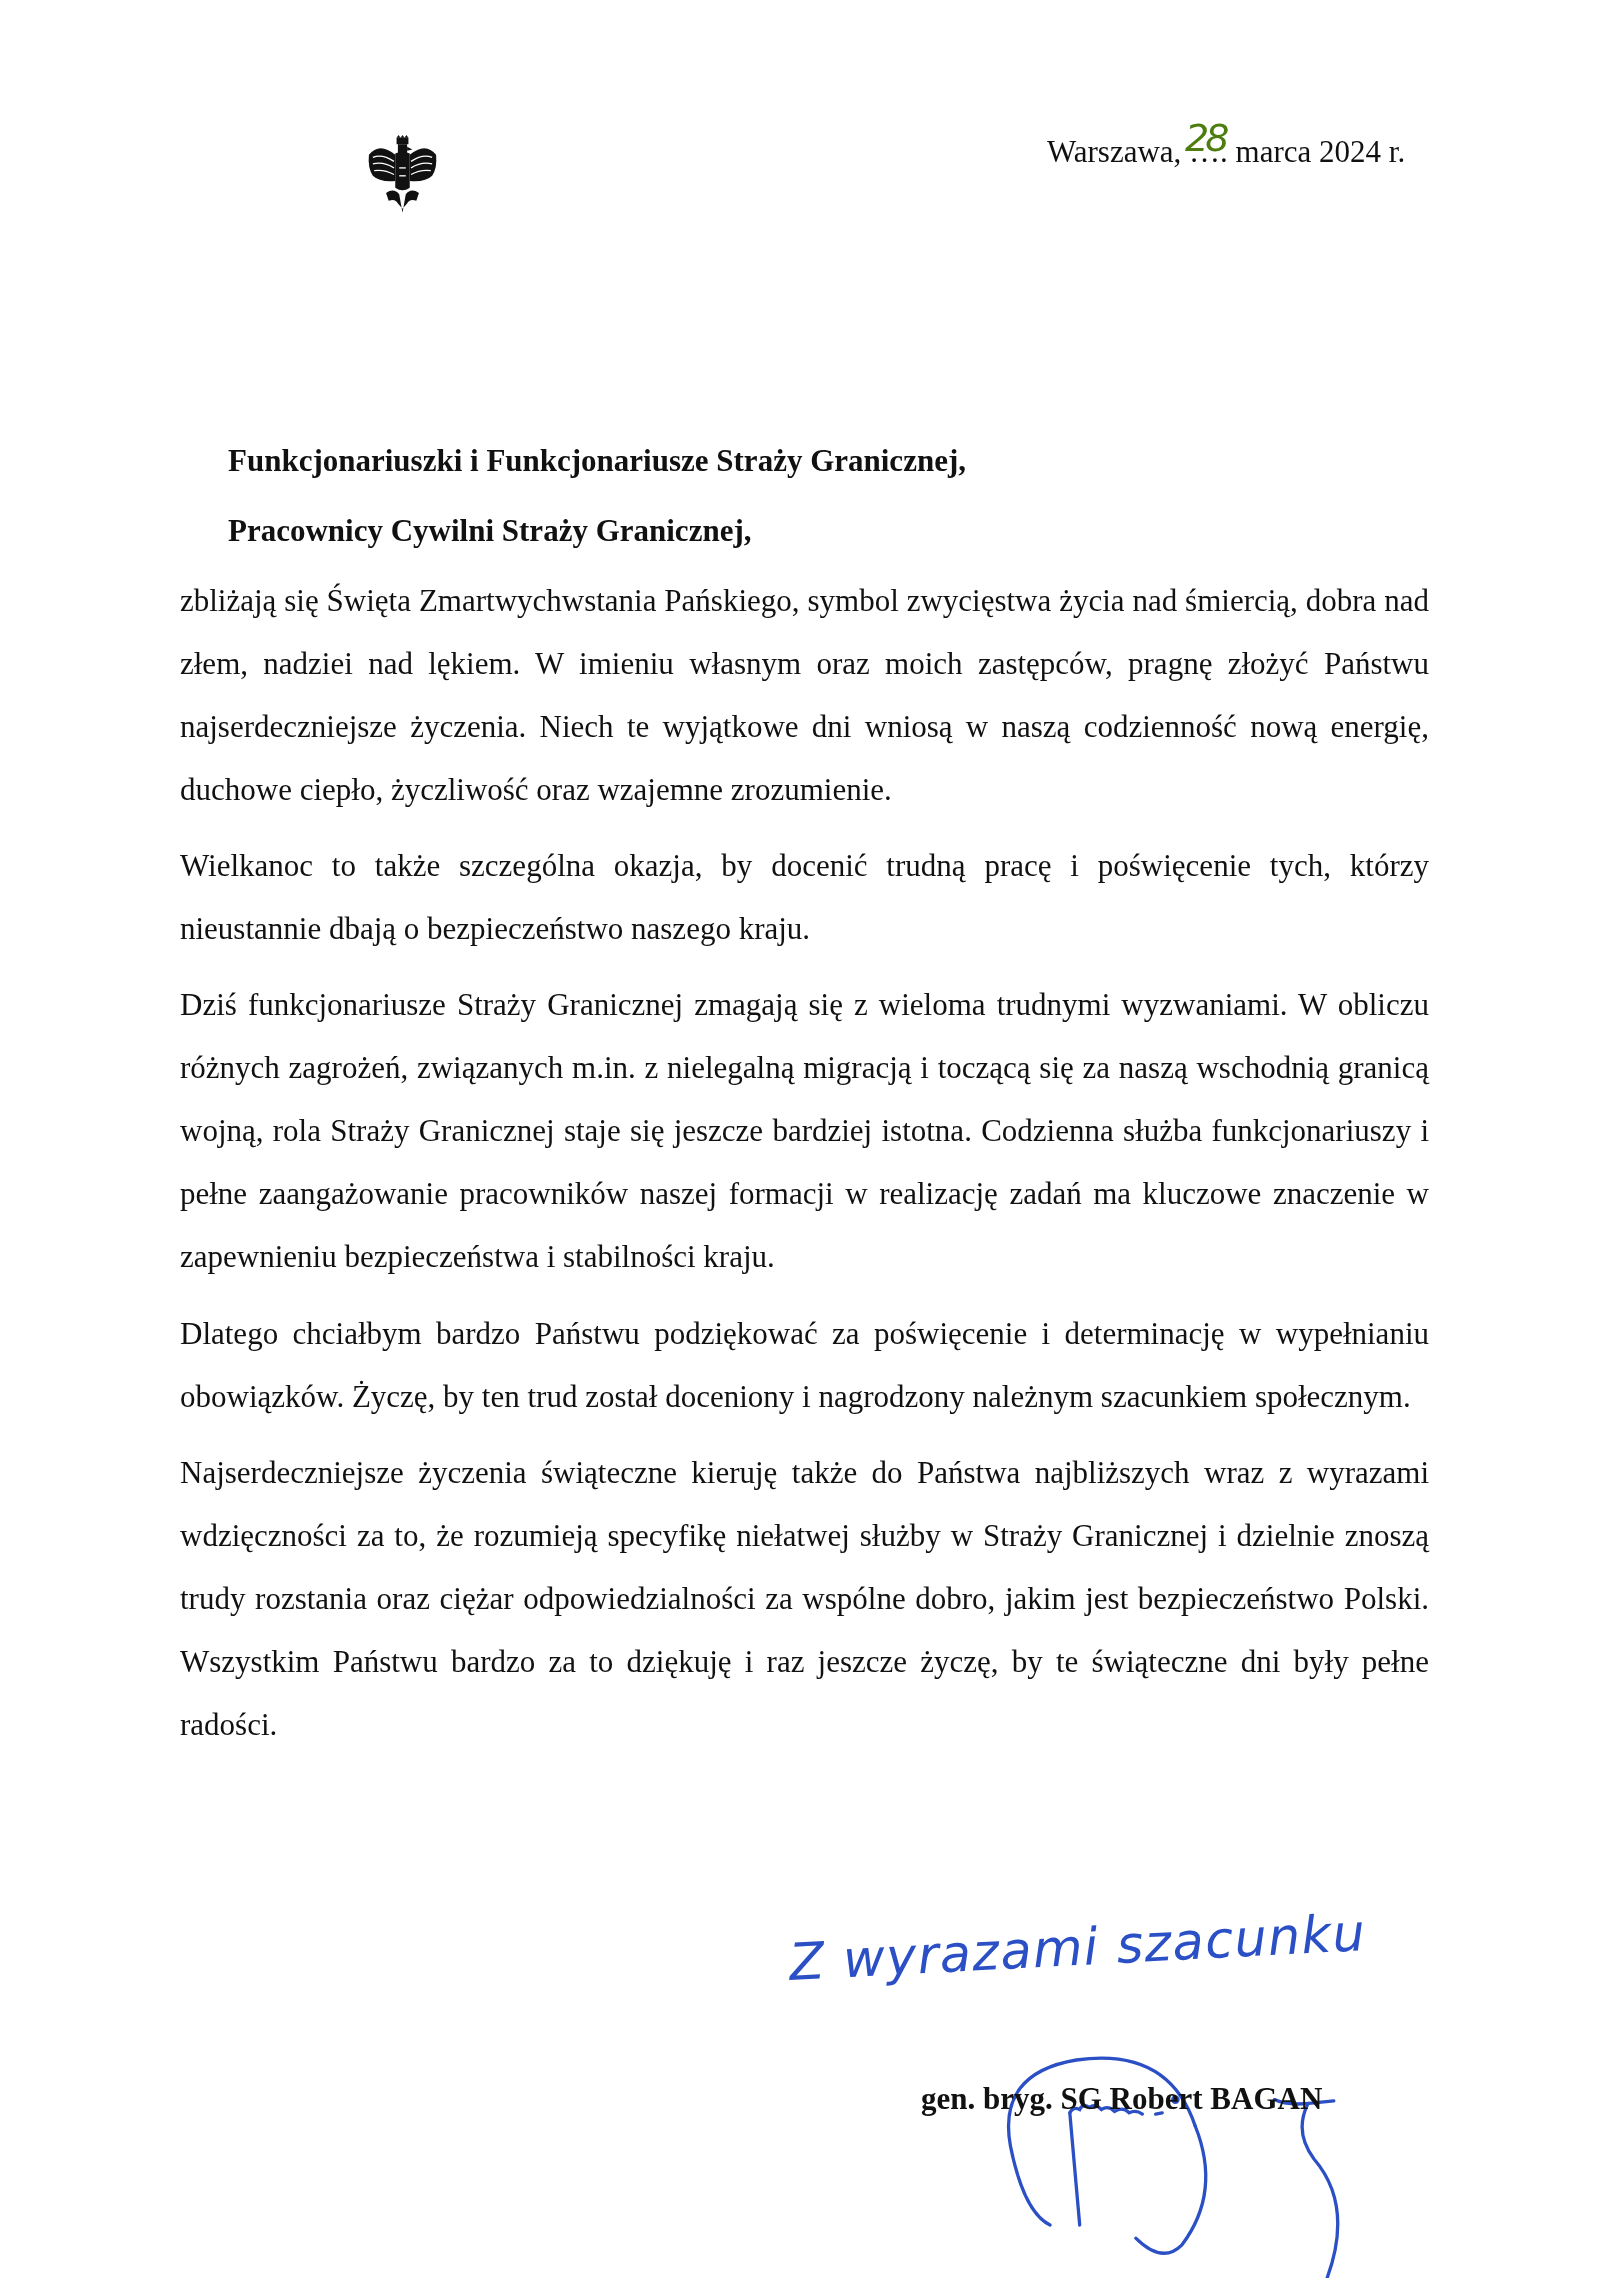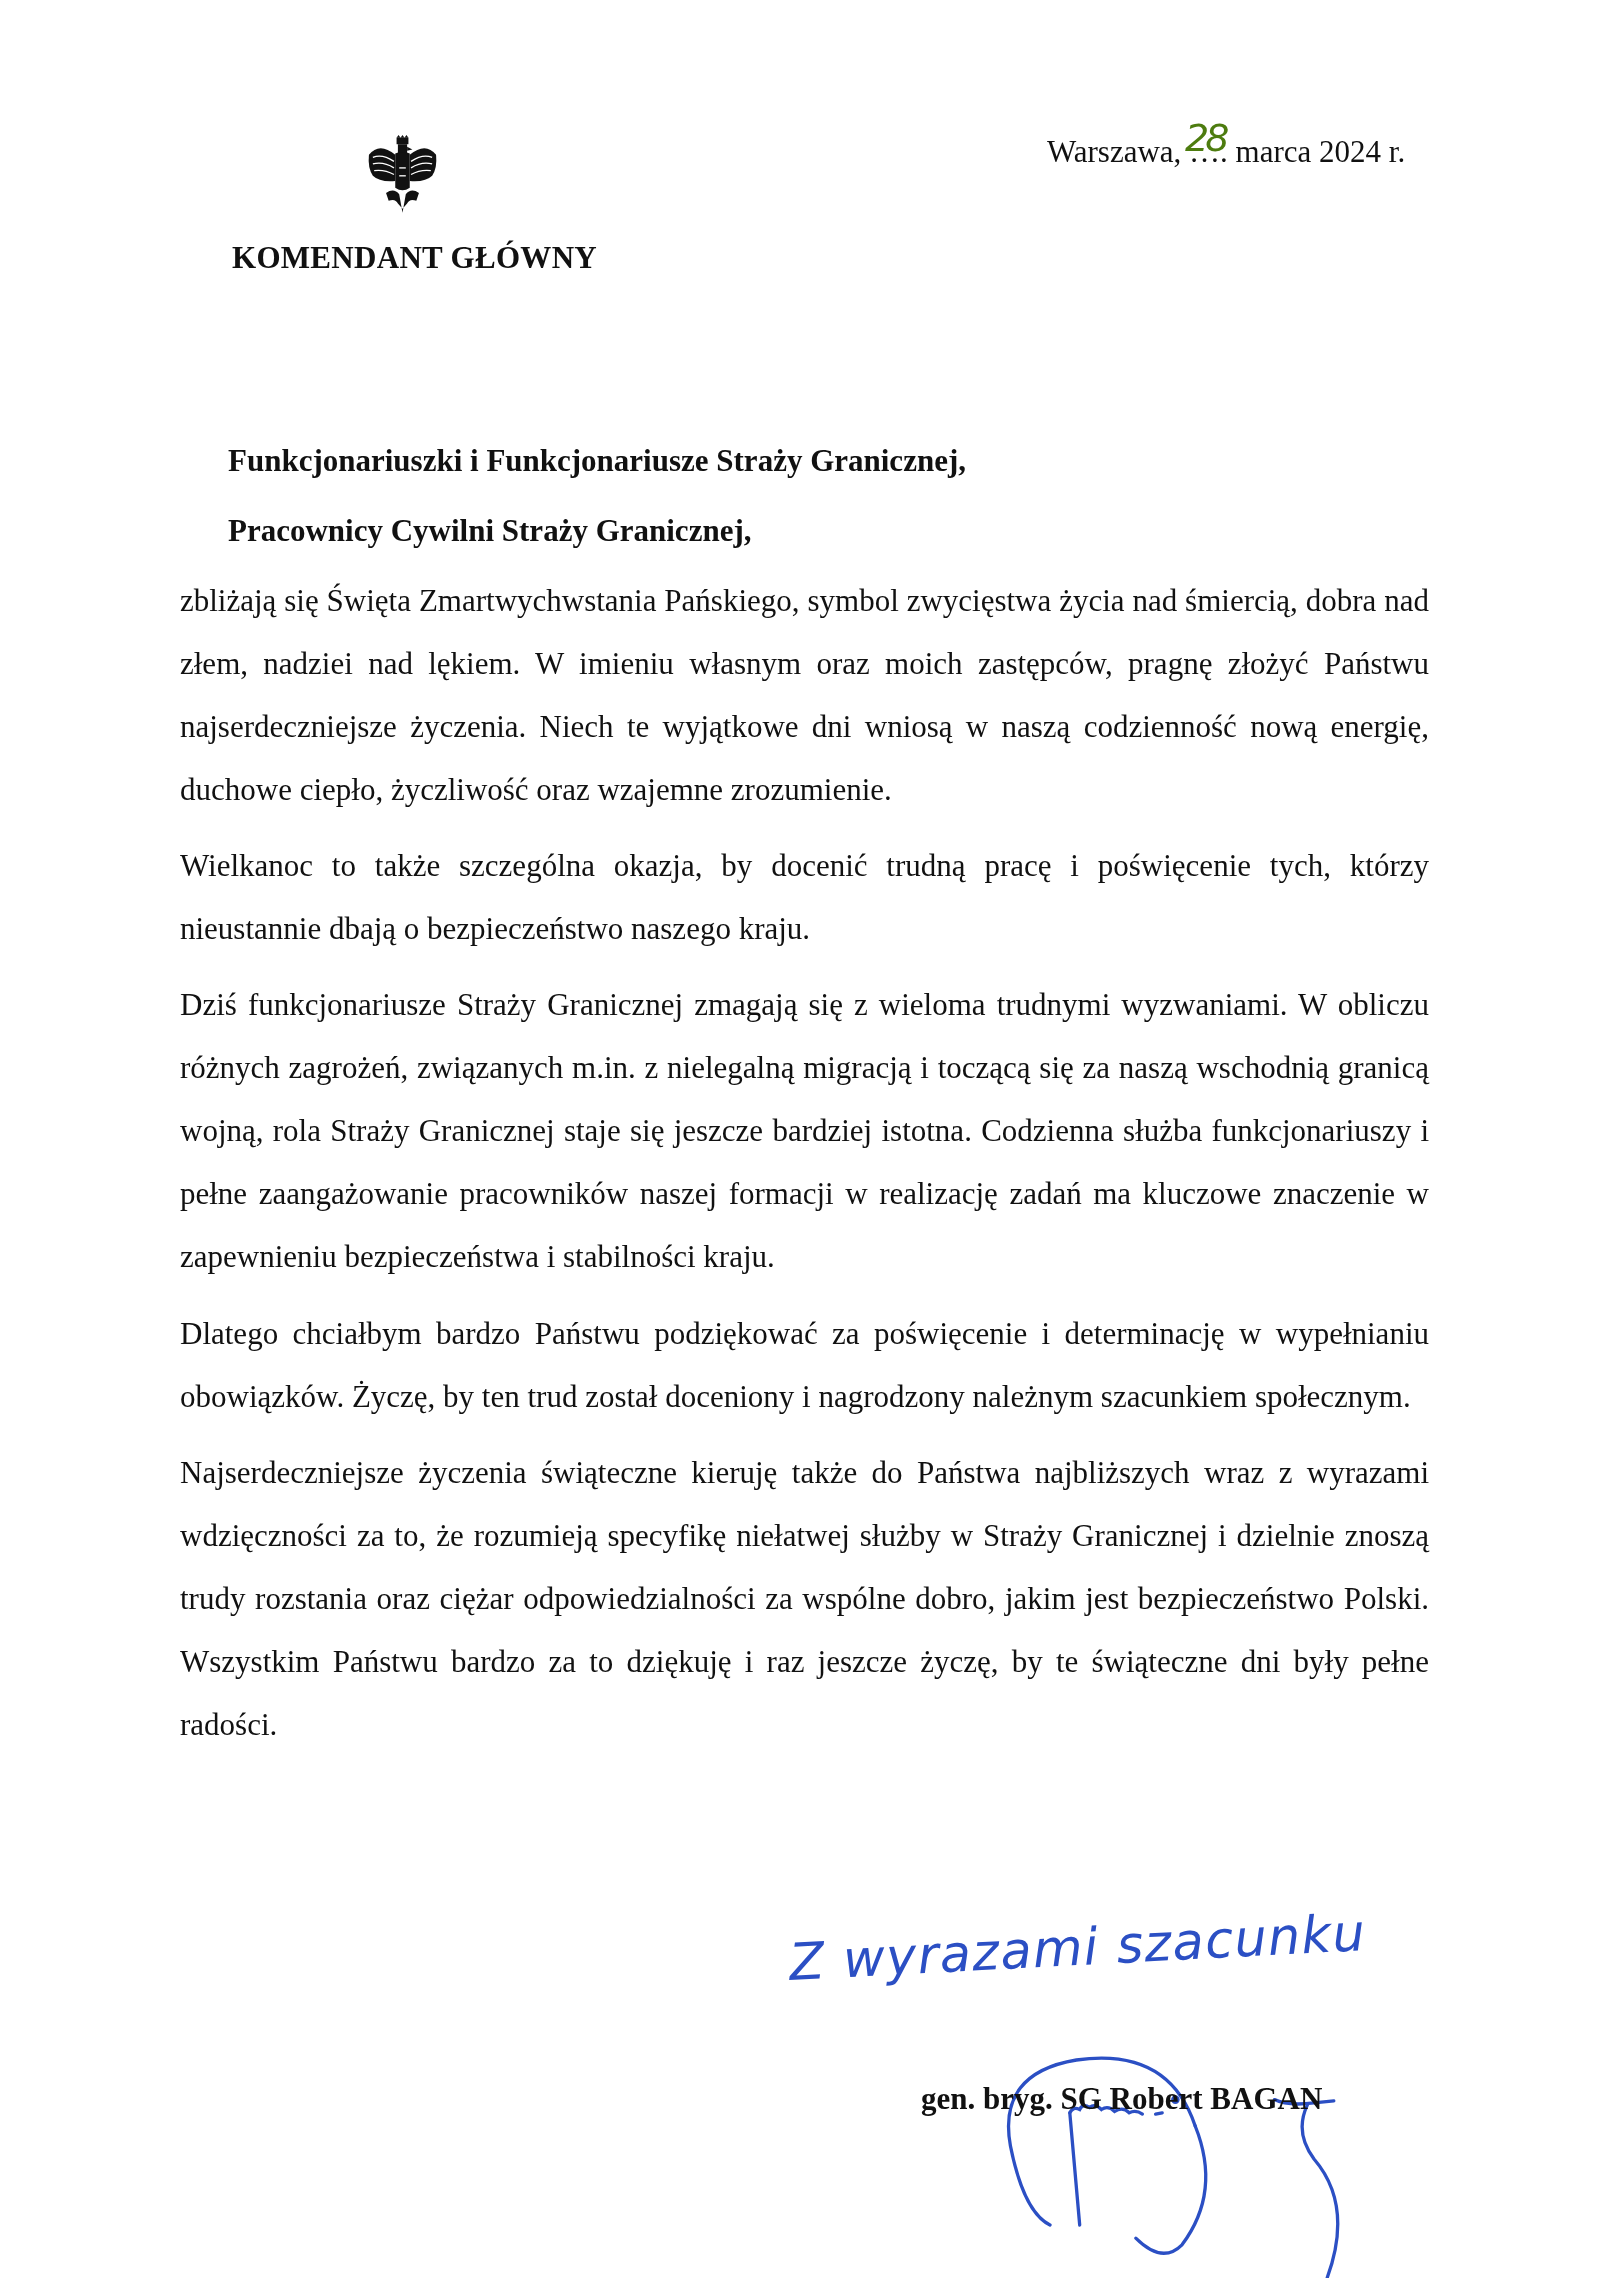--- a/index.html
+++ b/index.html
@@ -136,21 +136,20 @@
     <path d="M12 54 Q28 52 42 60"></path>
     <path d="M100 34 Q86 28 68 40"></path>
     <path d="M100 44 Q84 40 68 50"></path>
     <path d="M98 54 Q82 52 68 60"></path>
     <path d="M50 50 L60 50"></path>
     <path d="M50 62 L60 62"></path>
   </g>
 </svg>
 
 <div class="header-title">
-  <div>KOMENDANT GŁÓWNY</div>
 </div>
 
 <div class="date-line">
   <span>Warszawa,</span>
   <span class="dots"><span>….</span><span class="handwritten-day">28</span></span>
   <span>marca 2024 r.</span>
 </div>
 
 <div class="salutation s1">Funkcjonariuszki i Funkcjonariusze Straży Granicznej,</div>
 <div class="salutation s2">Pracownicy Cywilni Straży Granicznej,</div>

